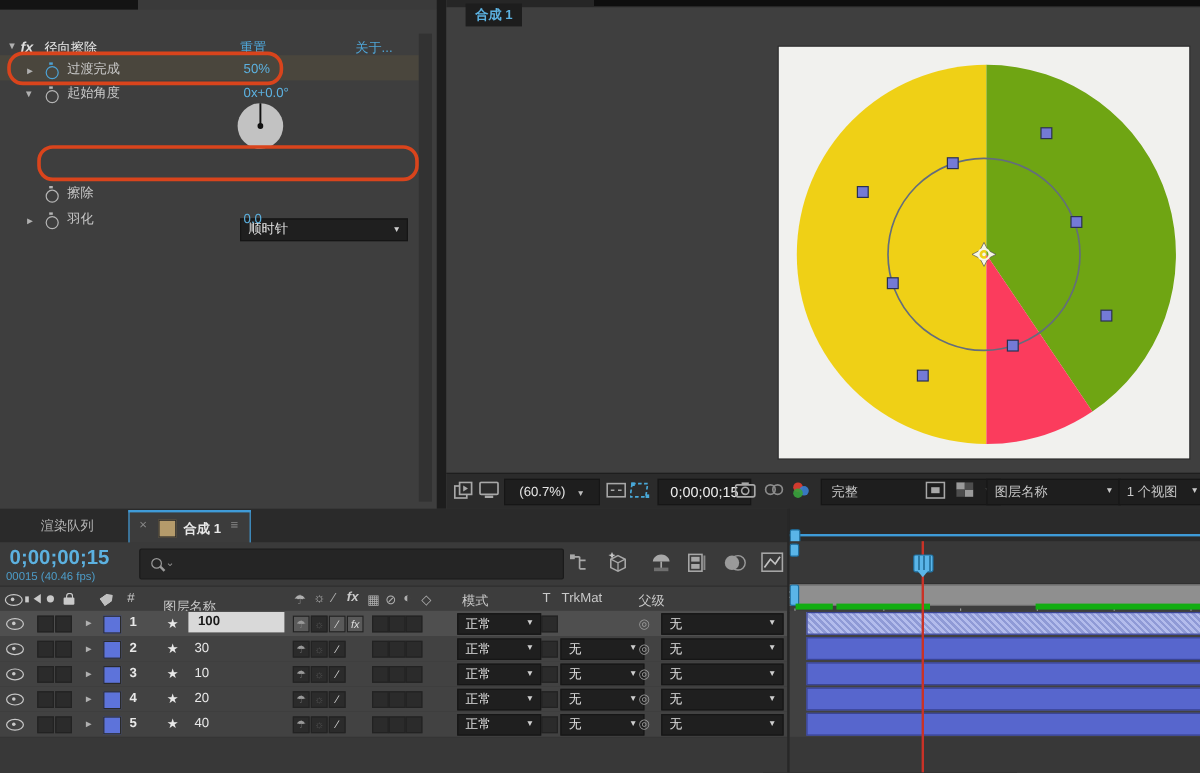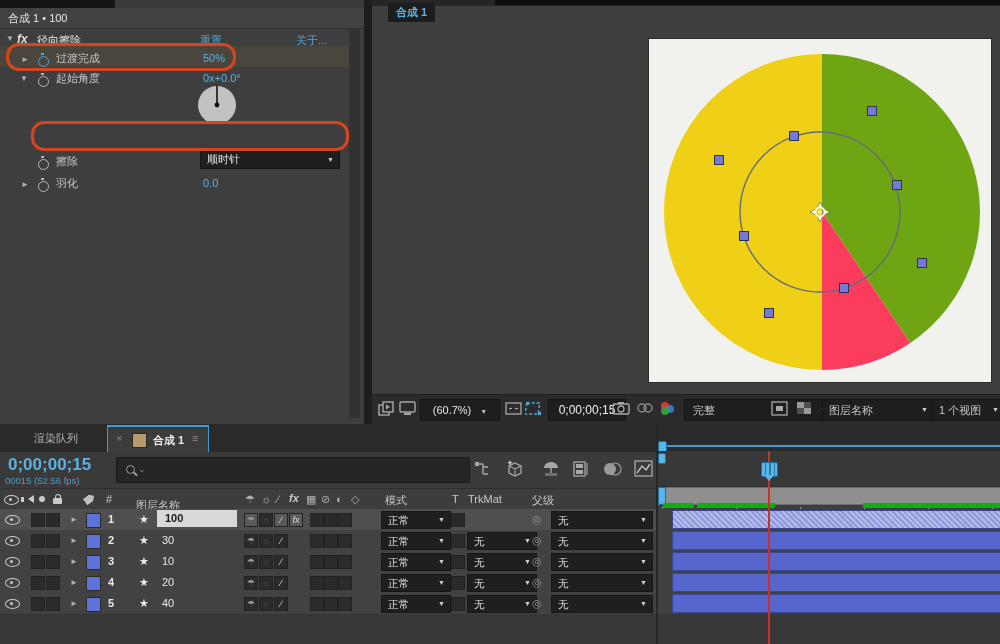--- a/index.html
+++ b/index.html
@@ -17,21 +17,21 @@
   .fxhead{left:0;top:8px;width:364px;height:20px;background:#424242;border-bottom:1px solid #2c2c2c;}
   .fxrow{height:19px;line-height:19px;}
   .hl-row{left:0;top:46px;width:349px;height:21px;background:#4a463d;}
   .stw{display:inline-block;width:9px;height:9px;border:1.5px solid #b5b5b5;border-radius:50%;position:relative;vertical-align:middle;}
   .stw::before{content:"";position:absolute;top:-4px;left:2px;width:3px;height:2px;background:#b5b5b5;}
   .stw.key{border-color:#4da3d6;}
   .stw.key::before{background:#4da3d6;}
   .tri{color:#b0b0b0;font-size:8px;}
   .fxbadge{font-style:italic;font-weight:bold;color:#dedede;font-size:12px;}
   .oval{border:3px solid #d9441c;border-radius:13px;background:transparent;}
-  .ddbox{background:#1f1f1f;border:1px solid #151515;color:#e3e3e3;height:17px;line-height:17px;}
+  .ddbox{background:#1f1f1f;border:1px solid #151515;color:#e3e3e3;height:17px;line-height:17px;margin-top:32px;}
   .ddarrow{position:absolute;right:5px;top:0;font-size:7px;color:#cfcfcf;}
   .cpbtn{background:#333;border:1px solid #1c1c1c;color:#c9c9c9;text-align:center;}
   .scrollbar{left:349px;top:28px;width:11px;height:390px;background:#323232;}
   .vdivider{left:364px;top:0;width:8px;height:424px;background:#1d1d1d;}
 
   
   .viewer{left:372px;top:0;width:628px;height:424px;background:#3f3f3f;}
   .vtab{background:#1d1d1d;color:#5cb1e0;padding:2px 8px;font-weight:bold;}
   .canvas{background:#f1f1ee;box-shadow:0 0 0 1px #2d2d2d;}
   .vtoolbar{left:0;top:394px;width:628px;height:30px;background:#2b2b2b;border-top:1px solid #1e1e1e;}
@@ -76,23 +76,20 @@
 </style>
 </head>
 <body>
 
 <div class="app">
 
   <div class="abs fxpanel">
     <div class="abs" style="left:0;top:0;width:364px;height:8px;background:#3a3a3a;"></div>
     <div class="abs" style="left:0;top:0;width:115px;height:8px;background:#141414;"></div>
 
-    <div class="abs fxhead">
-      <span class="abs txt white" style="left:8px;top:3px;">合成 1 • 100</span>
-    </div>
 
     <div class="abs fxrow" style="left:0;top:29px;width:349px;">
       <span class="abs tri" style="left:6px;top:0;">▼</span>
       <span class="abs fxbadge" style="left:17px;top:1px;">fx</span>
       <span class="abs txt white" style="left:37px;top:2px;">径向擦除</span>
       <span class="abs txt link" style="left:200px;top:2px;">重置</span>
       <span class="abs txt link" style="left:296px;top:2px;">关于...</span>
     </div>
 
     <div class="abs hl-row"></div>
@@ -246,21 +243,21 @@
       <div class="abs acttab">
         <span class="abs dim" style="left:8px;top:5px;font-size:11px;">×</span>
         <span class="abs" style="left:24px;top:6px;width:13px;height:13px;background:#b59b6b;border:1px solid #2a2a2a;"></span>
         <span class="abs txt white" style="left:45px;top:6px;font-weight:bold;">合成 1</span>
         <span class="abs dim" style="left:84px;top:5px;">≡</span>
       </div>
     </div>
 
     <div class="abs" style="left:0;top:28px;width:1000px;height:36px;background:#3a3a3a;">
       <span class="abs txt cyan" style="left:8px;top:3px;font-size:17px;font-weight:bold;">0;00;00;15</span>
-      <span class="abs txt" style="left:5px;top:23px;font-size:9.5px;color:#4d9cc8;">00015 (52.56 fps)</span>
+      <span class="abs txt" style="left:5px;top:23px;font-size:9.5px;color:#4d9cc8;">00015 (40.46 fps)</span>
       <div class="abs searchbox" style="left:116px;top:5px;width:352px;height:24px;">
         <span class="i-mag" style="left:9px;top:7px;"></span>
         <span class="abs dim" style="left:21px;top:6px;font-size:9px;">⌄</span>
       </div>
       <svg class="abs" style="left:474px;top:9px;" width="18" height="17">
         <path d="M3,3 H9 M9,3 V13 M9,6 H14 M9,13 H14" stroke="#a8a8a8" stroke-width="1.4" fill="none"></path>
         <rect x="1" y="1" width="4" height="4" fill="#a8a8a8"></rect>
       </svg>
       <svg class="abs" style="left:505px;top:7px;" width="20" height="20">
         <path d="M10,4 L16,7 V14 L10,17 L4,14 V7 Z" fill="none" stroke="#a8a8a8" stroke-width="1.3"></path>

